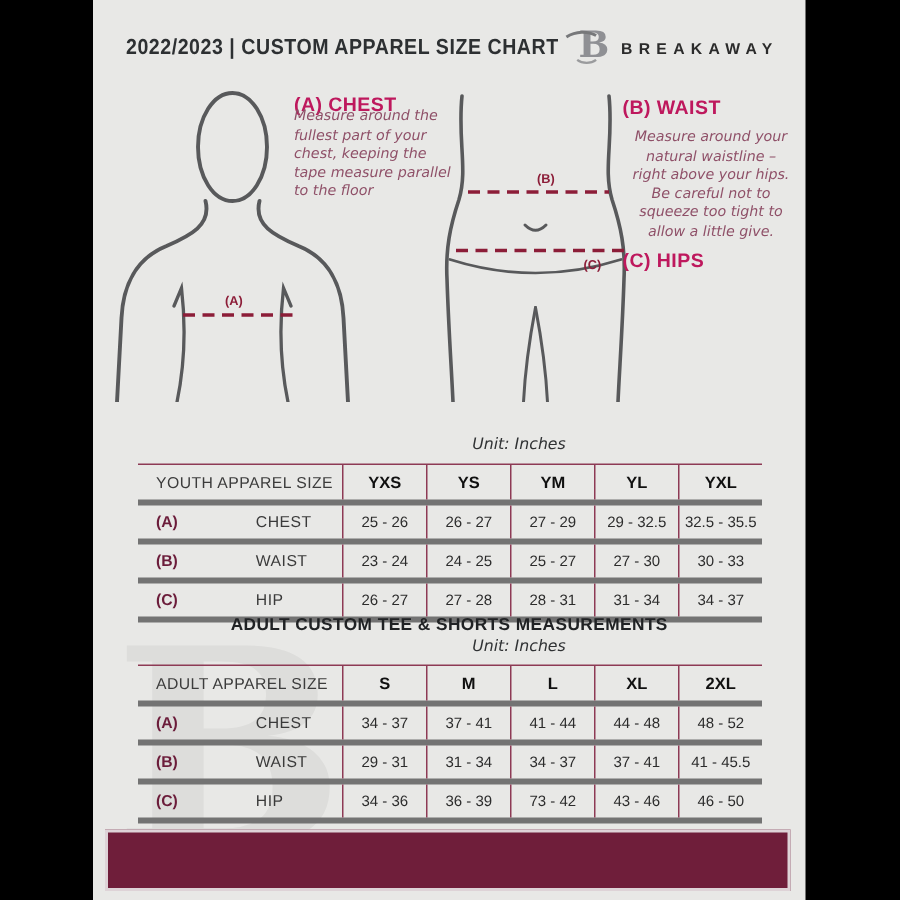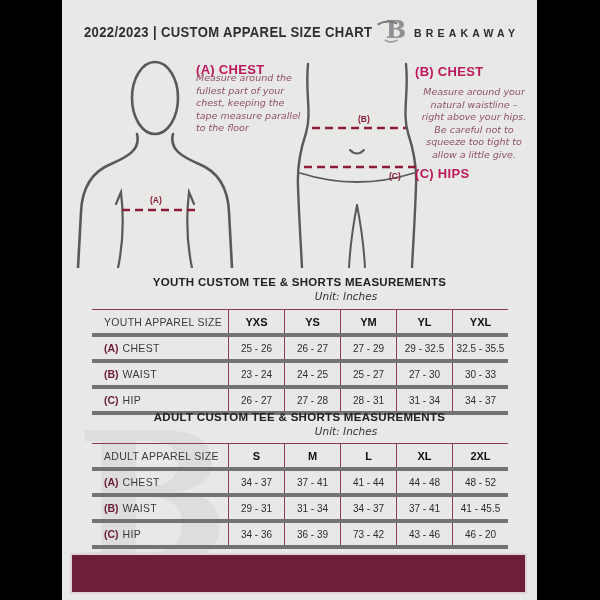--- a/index.html
+++ b/index.html
@@ -33,21 +33,21 @@
      font-style:italic;color:#303234;font-family:"DejaVu Sans",sans-serif;}
   .size-table{position:absolute;left:30px;width:416px;}
   .t-row{display:flex;height:22px;border-bottom:4px solid #737373;}
   .t-row.header{height:23px;border-top:1px solid #8d3a55;}
   .cell{box-sizing:border-box;display:flex;align-items:center;justify-content:center;
      border-left:1px solid #8d3a55;width:56px;font-size:10px;color:#2c2c2c;}
   .cell.c0{width:136px;border-left:none;justify-content:flex-start;padding-left:12px;}
   .t-row.header .cell{font-weight:bold;font-size:11px;color:#101010;}
   .t-row.header .cell.c0{font-weight:normal;font-size:10.5px;color:#3c3c3c;letter-spacing:.3px;}
   .row-key{color:#6b1c3a;font-weight:bold;margin-right:4px;font-size:10.5px;}
-  .row-label{color:#3a3a3a;font-size:10.5px;letter-spacing:.3px;}
+  .row-label{color:#3a3a3a;font-size:10.5px;letter-spacing:.3px;margin-left:48px;}
 
   .watermark{position:absolute;left:14px;top:408px;font-size:182px;line-height:1;
      font-family:"DejaVu Serif",serif;font-weight:bold;color:rgba(40,40,40,.055);
      pointer-events:none;}
 
   .footer-bar{position:absolute;left:8px;top:553px;width:453px;height:37px;
      background:#6f1e3a;border:2px solid #ded3d7;}
 </style>
 </head>
 <body>
@@ -99,31 +99,30 @@
     <span class="dash-label" style="left:296px;top:114px;">(B)</span>
     <span class="dash-label" style="left:327px;top:171px;">(C)</span>
 
     <div class="m-head" style="left:134px;top:62px;">(A) CHEST</div>
     <div class="m-body" style="left:134px;top:72px;width:118px;font-style:italic;">Measure around the
 fullest part of your
 chest, keeping the
 tape measure parallel
 to the floor</div>
 
-    <div class="m-head" style="left:353px;top:64px;">(B) CHEST</div>
+    <div class="m-head" style="left:353px;top:64px;">(B) WAIST</div>
     <div class="m-body" style="left:353px;top:86px;width:118px;text-align:center;">Measure around your
 natural waistline –
 right above your hips.
 Be careful not to
 squeeze too tight to
 allow a little give.</div>
 
     <div class="m-head" style="left:353px;top:166px;">(C) HIPS</div>
 
-    <div class="sec-title" style="top:276px;">YOUTH CUSTOM TEE &amp; SHORTS MEASUREMENTS</div>
     <div class="sec-unit" style="top:290px;">Unit: Inches</div>
 
     <div class="size-table" style="top:309px;">
       <div class="t-row header">
         <div class="cell c0">YOUTH APPAREL SIZE</div>
         <div class="cell">YXS</div>
         <div class="cell">YS</div>
         <div class="cell">YM</div>
         <div class="cell">YL</div>
         <div class="cell">YXL</div>
@@ -199,20 +198,20 @@
       </div>
       <div class="t-row">
         <div class="cell c0">
           <span class="row-key">(C)</span>
           <span class="row-label">HIP</span>
         </div>
         <div class="cell">34 - 36</div>
         <div class="cell">36 - 39</div>
         <div class="cell">73 - 42</div>
         <div class="cell">43 - 46</div>
-        <div class="cell">46 - 20</div>
+        <div class="cell">46 - 50</div>
       </div>
     </div>
 
     <div class="footer-bar"></div>
 
   </div>
 </div>
 
 </body></html>

